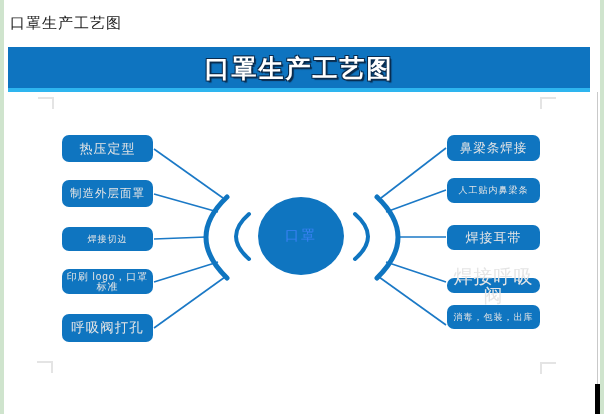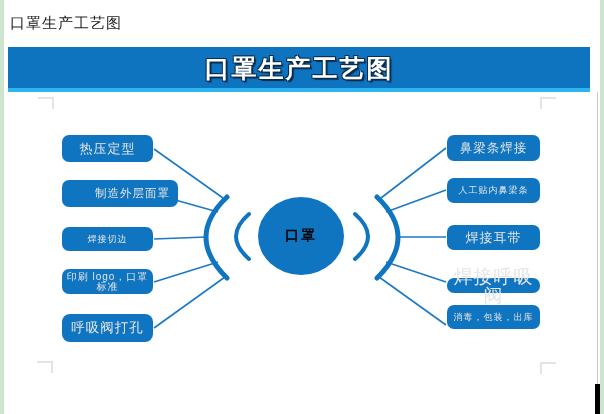--- a/index.html
+++ b/index.html
@@ -21,21 +21,21 @@
   svg.wires{position:absolute;left:0;top:0;}
 
   .step{position:absolute;background:#0f75c0;border-radius:7px;color:#e5e5e5;
     display:flex;align-items:center;justify-content:center;text-align:center;
     letter-spacing:1px;line-height:1;cursor:default;}
   .step.l{left:62px;width:91px;}
   .step.r{left:447px;width:93px;}
 
   .center-label{position:absolute;left:258px;top:198px;width:86px;height:76px;
     display:flex;align-items:center;justify-content:center;
-    color:#000000;font-weight:bold;font-size:14px;letter-spacing:2px;}
+    color:#3b82f6;font-weight:normal;font-size:14px;letter-spacing:2px;}
 
   .crop{position:absolute;width:14px;height:10px;}
   .crop.tl{left:38px;top:97px;border-top:2px solid #e4e4e4;border-right:2px solid #e4e4e4;}
   .crop.tr{left:540px;top:97px;border-top:2px solid #e4e4e4;border-left:2px solid #e4e4e4;}
   .crop.bl{left:37px;top:361px;border-top:2px solid #e4e4e4;border-right:2px solid #e4e4e4;}
   .crop.br{left:540px;top:362px;border-top:2px solid #e4e4e4;border-left:2px solid #e4e4e4;}
 
   .cursor-bar{position:absolute;left:595px;top:384px;width:5px;height:30px;background:#000000;z-index:5;}
 </style>
 </head>
@@ -71,24 +71,24 @@
     <path d="M 355 214 Q 381 236.5 355 259" fill="none" stroke="#0f75c0" stroke-width="4" stroke-linecap="round"></path>
 
     <ellipse cx="301" cy="236" rx="43" ry="39" fill="#0f75c0"></ellipse>
   </svg>
 
   <div class="center-label">
     <span>口罩</span>
   </div>
 
   <div class="step l" style="top:135px;height:27px;font-size:13px;">热压定型</div>
-  <div class="step l" style="top:180px;height:27px;font-size:11.5px;padding-left:25px;">制造外层面罩</div>
+  <div class="step l" style="top:180px;height:27px;font-size:11.5px;">制造外层面罩</div>
   <div class="step l" style="top:227px;height:24px;font-size:9px;">焊接切边</div>
   <div class="step l" style="top:269px;height:25px;font-size:10px;">印刷 logo，口罩标准</div>
-  <div class="step l" style="top:314px;height:28px;font-size:13.5px;border-radius:8px;">呼吸阀打孔</div>
+  <div class="step l" style="top:314px;height:28px;font-size:13.5px;">呼吸阀打孔</div>
 
   <div class="step r" style="top:135px;height:26px;font-size:12.5px;">鼻梁条焊接</div>
   <div class="step r" style="top:178px;height:25px;font-size:9px;">人工贴内鼻梁条</div>
   <div class="step r" style="top:225px;height:25px;font-size:13px;">焊接耳带</div>
   <div class="step r" style="top:270px;height:15px;font-size:19px;margin-top:8px;">焊接呼吸阀</div>
   <div class="step r" style="top:305px;height:24px;font-size:9px;">消毒，包装，出库</div>
 
   <div class="crop tl"></div>
   <div class="crop tr"></div>
   <div class="crop bl"></div>

